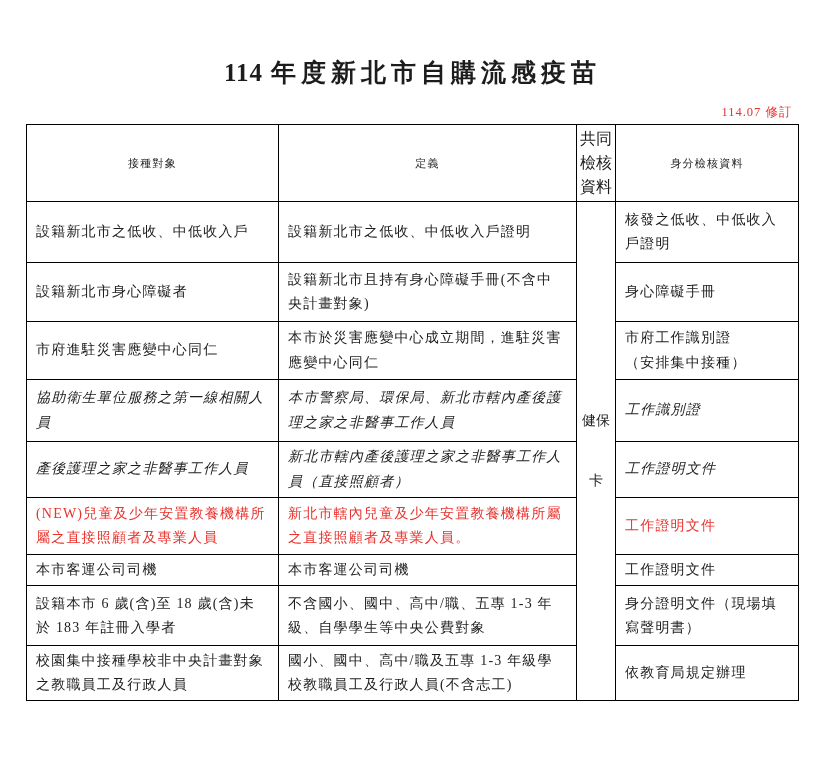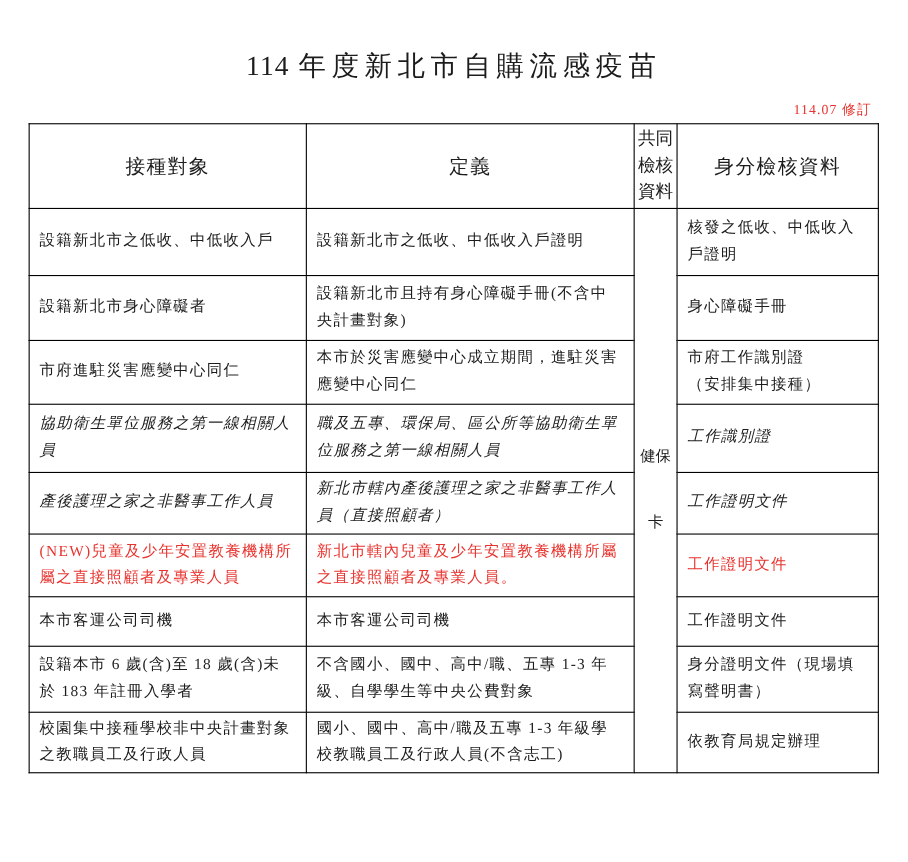--- a/index.html
+++ b/index.html
@@ -10,24 +10,24 @@
     width: 825px; height: 784px;
     position: relative;
     overflow: hidden;
     font-family: "Liberation Serif", "DejaVu Serif", serif;
     color: #1c1c1c;
     --accent: #e8322d;
   }
   .doc { padding-top: 46px; }
 
   .title {
-    margin: 0;
+    margin: 12px;
     text-align: center;
     font-size: 25px;
-    font-weight: normal;
+    font-weight: bold;
     line-height: 1.2;
   }
   .title .num { letter-spacing: 1px; margin-right: 8px; }
   .title .zh  { letter-spacing: 5px; }
   .title2 { margin-top: 32px; }
 
   .rev {
     width: 772px;
     margin: 16px auto 3px auto;
     text-align: right;
@@ -54,21 +54,21 @@
     font-size: 14px;
     font-weight: normal;
     vertical-align: middle;
     line-height: 1.72;
     letter-spacing: 1.2px;
     padding: 3px 9px;
     box-sizing: border-box;
     overflow: hidden;
   }
   thead tr { height: 64px; }
-  th { text-align: center; font-size: 18px; }
+  th { text-align: center; font-size: 11px; }
 
   th.common {
     padding: 2px 1px;
     font-size: 16px;
     line-height: 1.5;
     letter-spacing: 0;
     word-break: break-all;
   }
 
   td.common-span {
@@ -80,21 +80,21 @@
   }
 
   td.ident { white-space: pre-line; }
 
   tbody tr:nth-child(1) { height: 61px; }
   tbody tr:nth-child(2) { height: 59px; }
   tbody tr:nth-child(3) { height: 58px; }
   tbody tr:nth-child(4) { height: 62px; font-style: italic; }
   tbody tr:nth-child(5) { height: 56px; font-style: italic; }
   tbody tr:nth-child(6) { height: 57px; }
-  tbody tr:nth-child(7) { height: 45px; }
+  tbody tr:nth-child(7) { height: 31px; }
   tbody tr:nth-child(8) { height: 60px; }
   tbody tr:nth-child(9) { height: 52px; }
 
   tr.red td { color: var(--accent); }
 </style>
 </head>
 <body>
 
 <div class="doc">
 
@@ -131,21 +131,21 @@
         <td class="ident">身心障礙手冊</td>
       </tr>
       <tr>
         <td class="target">市府進駐災害應變中心同仁</td>
         <td class="def">本市於災害應變中心成立期間，進駐災害應變中心同仁</td>
         <td class="ident">市府工作識別證
 （安排集中接種）</td>
       </tr>
       <tr>
         <td class="target">協助衛生單位服務之第一線相關人員</td>
-        <td class="def">職及五專、環保局、區公所等協助衛生單位服務之第一線相關人員</td>
+        <td class="def">本市警察局、環保局、新北市轄內產後護理之家之非醫事工作人員</td>
         <td class="ident">工作識別證</td>
       </tr>
       <tr>
         <td class="target">產後護理之家之非醫事工作人員</td>
         <td class="def">新北市轄內產後護理之家之非醫事工作人員（直接照顧者）</td>
         <td class="ident">工作證明文件</td>
       </tr>
       <tr class="red">
         <td class="target">(NEW)兒童及少年安置教養機構所屬之直接照顧者及專業人員</td>
         <td class="def">新北市轄內兒童及少年安置教養機構所屬之直接照顧者及專業人員。</td>

